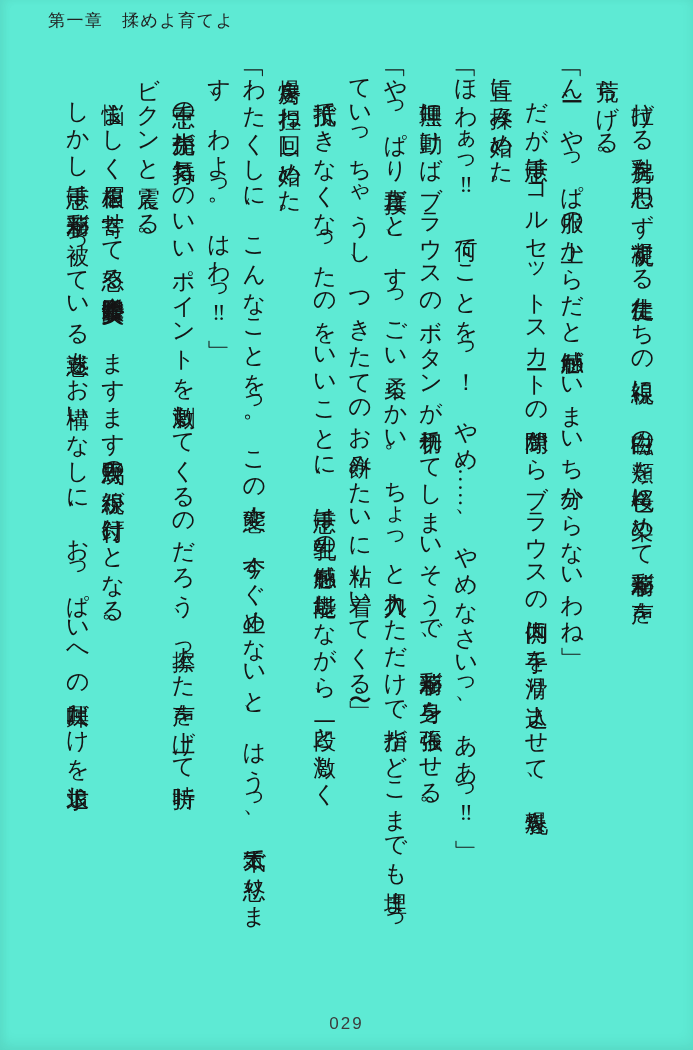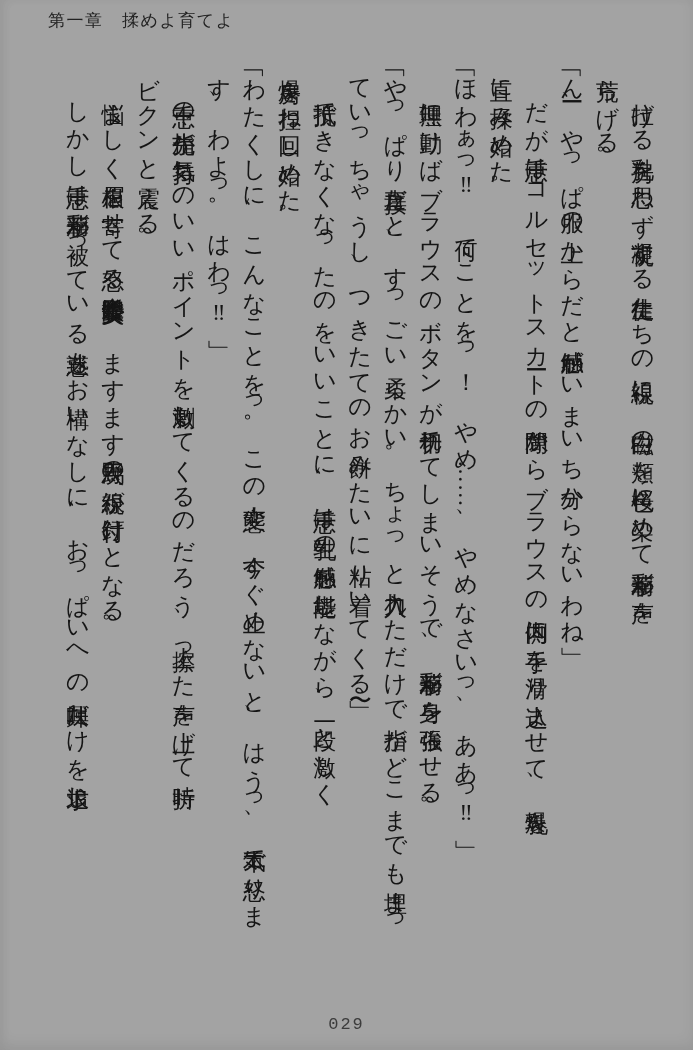--- a/index.html
+++ b/index.html
@@ -9,21 +9,21 @@
   body {
     width: 693px;
     height: 1050px;
     overflow: hidden;
     font-family: "Liberation Serif", "DejaVu Serif", serif;
   }
   .page {
     position: relative;
     width: 693px;
     height: 1050px;
-    background: #a3a3a3;
+    background: #5eead4;
     box-shadow: inset 0 -6px 14px rgba(0,0,0,0.06), inset 4px 0 10px rgba(0,0,0,0.03);
     color: #1b1b1b;
   }
   
   .running-head {
     position: absolute;
     top: 9px;
     left: 48px;
     font-size: 17px;
     letter-spacing: 1.5px;
@@ -49,21 +49,21 @@
     padding: 0;
     white-space: pre-wrap;
   }
   
   .page-number {
     position: absolute;
     bottom: 16px;
     left: 0;
     width: 100%;
     text-align: center;
-    font-family: Liberation Mono, monospace;
+    font-family: Liberation Sans, sans-serif;
     font-size: 17px;
     letter-spacing: 2px;
     color: #3c3c3c;
   }
 </style>
 </head>
 <body>
 
 <div class="page">
 

